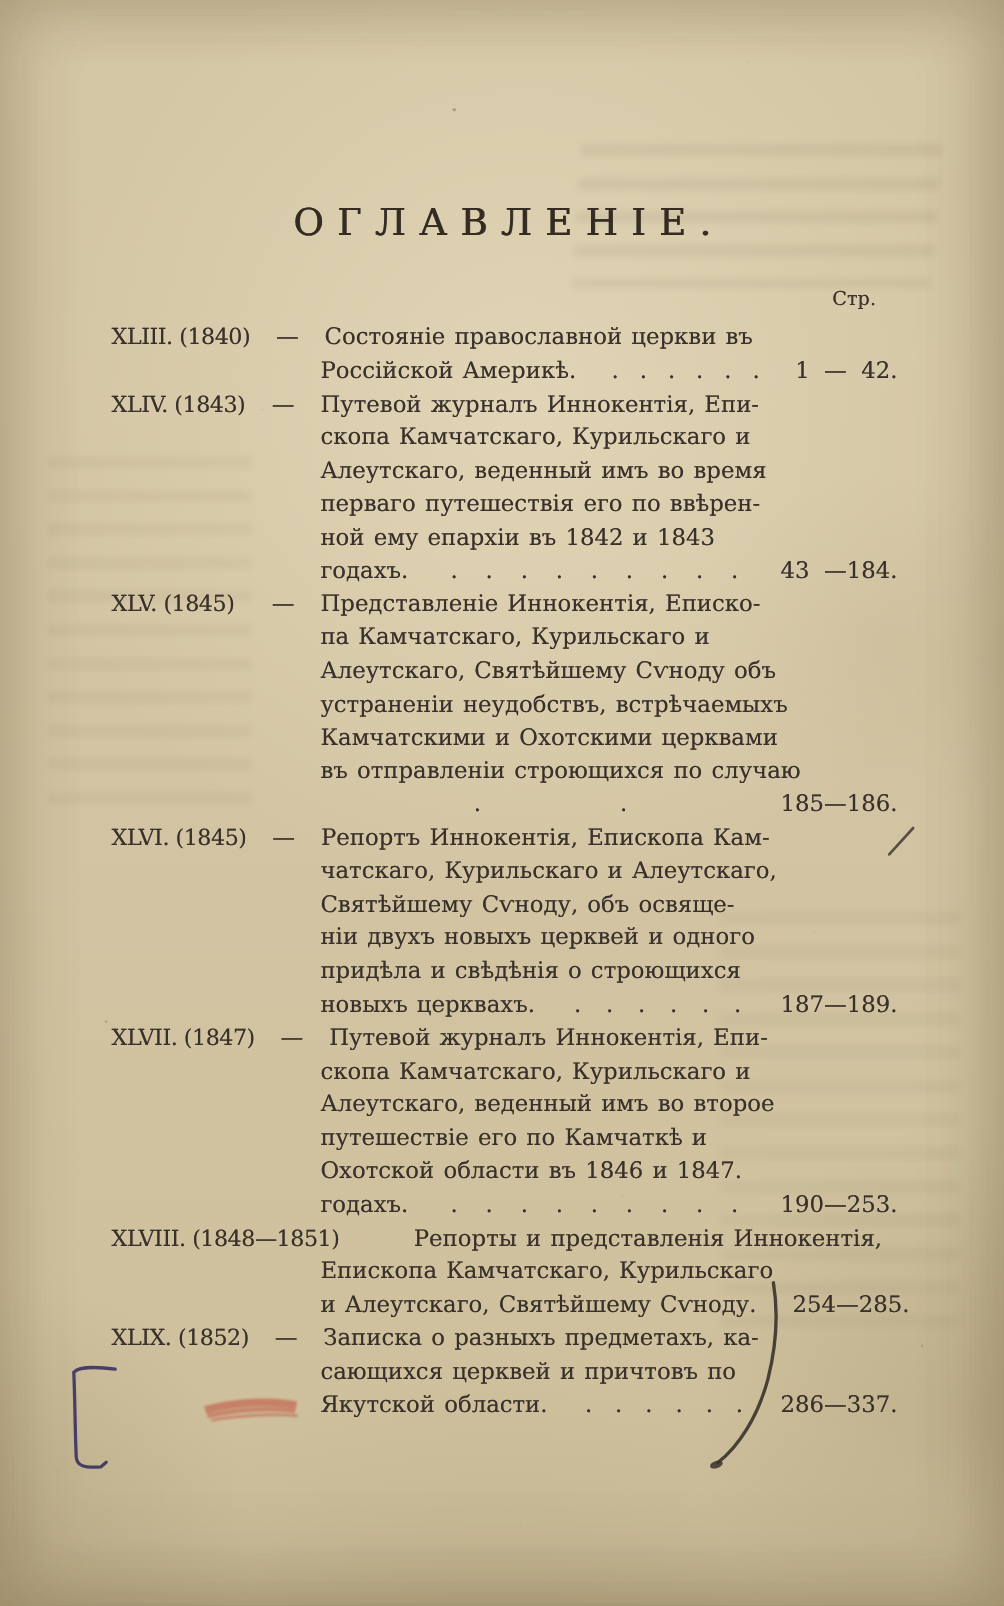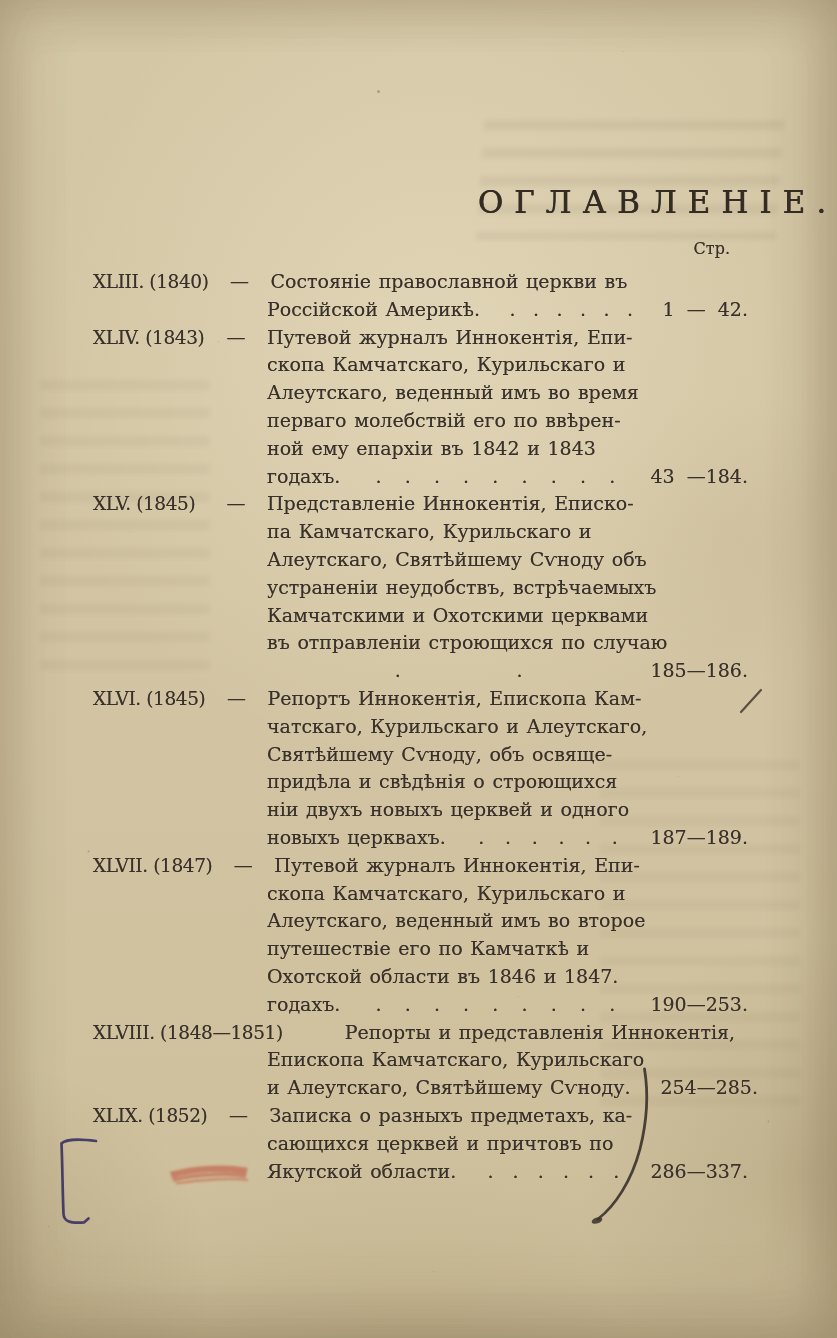--- a/index.html
+++ b/index.html
@@ -44,22 +44,22 @@
       -250px 440px 0 -1.2px rgba(92,72,44,0.22),
       410px 840px 0 -1.2px rgba(92,72,44,0.20);
   }
   .ghost{position:absolute;pointer-events:none;filter:blur(2.5px);opacity:0.07;
     background:repeating-linear-gradient(180deg, rgba(70,55,35,0.9) 0 10px, rgba(70,55,35,0) 10px 28px);}
   .ghost.g1{left:480px;top:120px;width:300px;height:120px;transform:skewX(-4deg);}
   .ghost.g2{left:40px;top:380px;width:170px;height:300px;opacity:0.05;}
   .ghost.g3{left:600px;top:760px;width:200px;height:360px;opacity:0.045;}
 
   .title{
-    position:absolute;top:184px;left:0;width:837px;
-    text-align:right;
+    position:absolute;top:168px;left:0;width:837px;
+    text-align:center;
     font-size:31px;letter-spacing:11px;padding-left:11px;box-sizing:border-box;
     color:#342c23;
     text-shadow:0.5px 0 0 rgba(52,44,35,0.85), 0 0 0.5px rgba(52,44,35,0.5);
     white-space:pre;
   }
   .pages-header{
     position:absolute;top:239px;right:107px;
     font-size:16px;color:#3a322a;white-space:pre;
     text-shadow:0 0 0.4px rgba(56,48,40,0.6);
   }
@@ -128,21 +128,21 @@
       </div>
       <div class="row">
         <span class="lbl"></span>
         <span class="dsh"></span>
         <span class="txt">Алеутскаго, веденный имъ во время</span>
         <span class="dots"></span>
       </div>
       <div class="row">
         <span class="lbl"></span>
         <span class="dsh"></span>
-        <span class="txt">перваго молебствій его по ввѣрен-</span>
+        <span class="txt">перваго путешествія его по ввѣрен-</span>
         <span class="dots"></span>
       </div>
       <div class="row">
         <span class="lbl"></span>
         <span class="dsh"></span>
         <span class="txt">ной ему епархіи въ 1842 и 1843</span>
         <span class="dots"></span>
       </div>
       <div class="row">
         <span class="lbl"></span>
@@ -220,27 +220,27 @@
       </div>
       <div class="row">
         <span class="lbl"></span>
         <span class="dsh"></span>
         <span class="txt">Святѣйшему Сѵноду, объ освяще-</span>
         <span class="dots"></span>
       </div>
       <div class="row">
         <span class="lbl"></span>
         <span class="dsh"></span>
+        <span class="txt">ніи двухъ новыхъ церквей и одного</span>
+        <span class="dots"></span>
+      </div>
+      <div class="row">
+        <span class="lbl"></span>
+        <span class="dsh"></span>
         <span class="txt">придѣла и свѣдѣнія о строющихся</span>
-        <span class="dots"></span>
-      </div>
-      <div class="row">
-        <span class="lbl"></span>
-        <span class="dsh"></span>
-        <span class="txt">ніи двухъ новыхъ церквей и одного</span>
         <span class="dots"></span>
       </div>
       <div class="row">
         <span class="lbl"></span>
         <span class="dsh"></span>
         <span class="txt">новыхъ церквахъ.</span>
         <span class="dots">
           <span class="">.</span>
           <span class="">.</span>
           <span class="">.</span>

